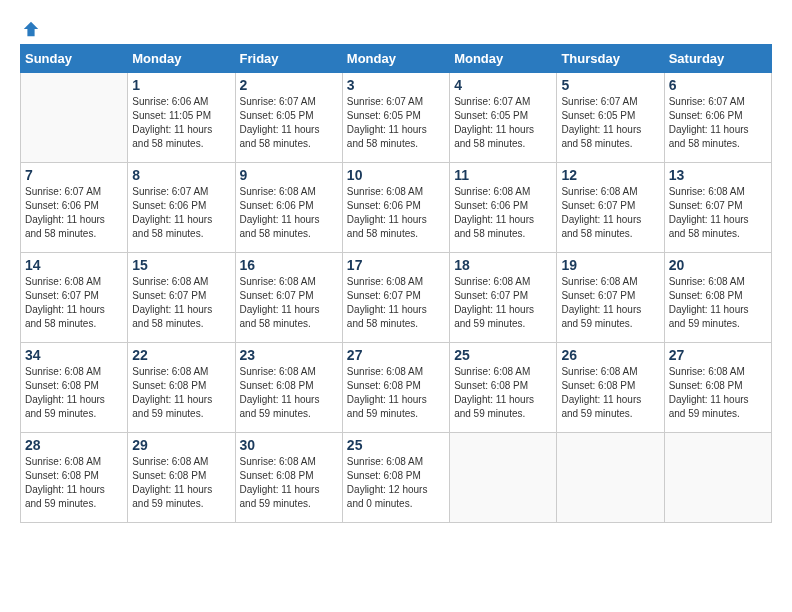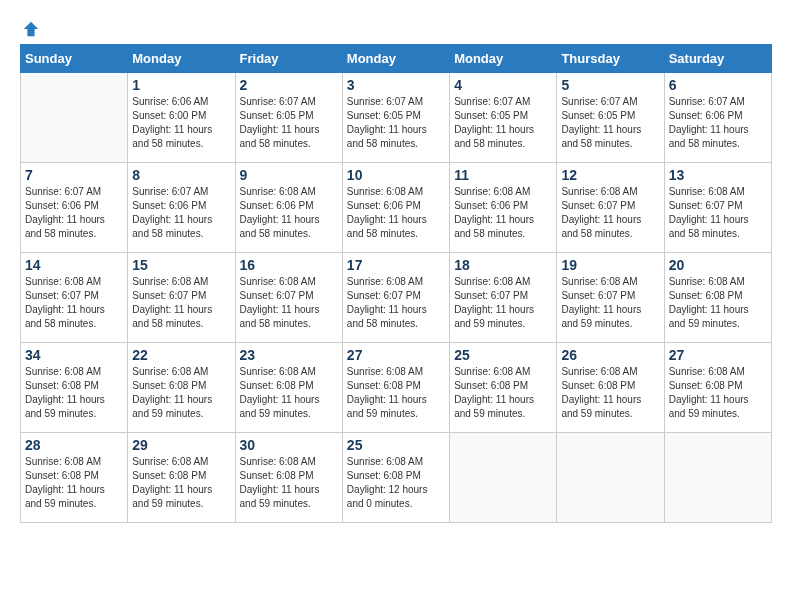--- a/index.html
+++ b/index.html
@@ -116,21 +116,21 @@
         <th>Thursday</th>
         <th>Saturday</th>
       </tr>
   </thead>
   <tbody id="calendar-body">
   <tr>
         <td class="empty-cell"></td>
         <td>
           <div class="day-number">1</div>
           <div class="day-info" style="white-space: pre-line;">Sunrise: 6:06 AM
-Sunset: 6:00 PM
+Sunset: 11:05 PM
 Daylight: 11 hours
 and 58 minutes.</div>
         </td>
         <td>
           <div class="day-number">2</div>
           <div class="day-info" style="white-space: pre-line;">Sunrise: 6:07 AM
 Sunset: 6:05 PM
 Daylight: 11 hours
 and 58 minutes.</div>
         </td>

